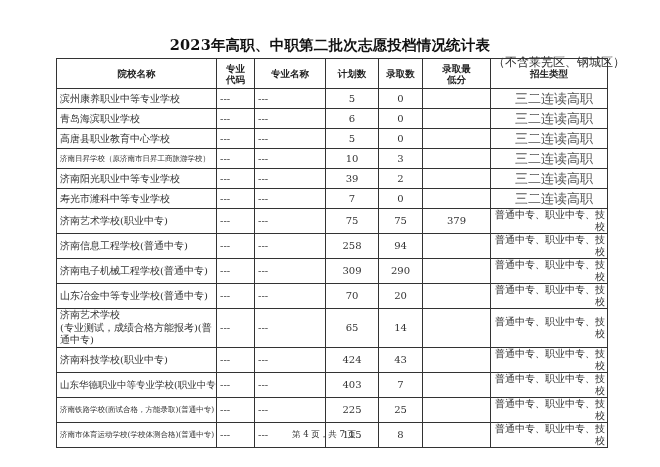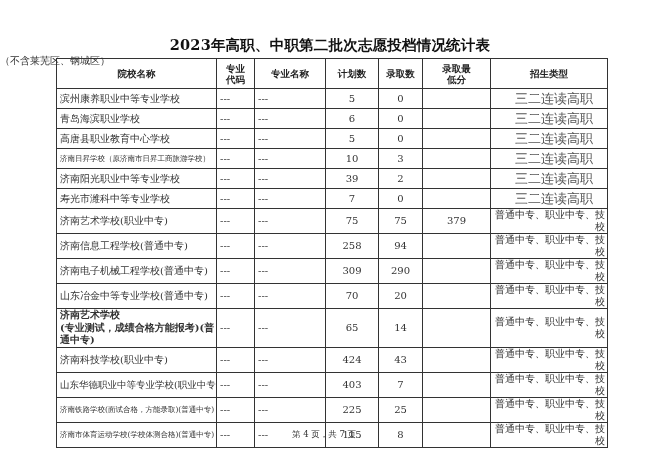--- a/index.html
+++ b/index.html
@@ -1,30 +1,30 @@
 <!DOCTYPE html>
 <html><head>
 <meta charset="utf-8">
 <style>
   html, body { margin:0; padding:0; background:#ffffff; }
   body { width:660px; height:467px; position:relative; overflow:hidden;
          font-family:"DejaVu Serif", "Liberation Serif", serif; color:#222; }
   .title { position:absolute; left:0; top:36px; width:660px; text-align:center;
            font-size:14.5px; font-weight:bold; letter-spacing:0.2px; color:#111; }
-  .subtitle { position:absolute; left:0; top:54px; width:625px; text-align:left;
-              font-size:10px; color:#333; }
+  .subtitle { position:absolute; left:0; top:54px; width:625px; text-align:right;
+              font-size:12px; color:#333; }
   table.main { position:absolute; left:56px; top:58px; border-collapse:collapse;
                table-layout:fixed; width:551px; }
   table.main td, table.main th { border:1px solid #333; padding:0; overflow:hidden; }
   table.main th { font-size:9.5px; font-weight:bold; text-align:center; height:29px;
                   line-height:11px; color:#222; }
   table.main td { font-size:10px; height:19px; line-height:12px; color:#333; }
   td.name { text-align:left; padding-left:3px !important; white-space:nowrap; }
   td.name.small { font-size:7.5px; }
-  td.name.wrap { white-space:normal; line-height:12.5px; height:36px;font-weight:bold; }
+  td.name.wrap { white-space:normal; line-height:12.5px; height:36px; }
   td.dash { text-align:left; padding-left:3px !important; color:#555; font-size:9px; }
   td.num { text-align:center; }
   td.type { text-align:center; font-size:10px; }
   td.type.right { text-align:right; padding-right:2px !important;margin-top:37px; }
   td.type.light { color:#555; font-size:13px; text-align:right; padding-right:14px !important; }
   .footer { position:absolute; left:0; top:429px; width:648px; text-align:center;
             font-size:8.5px; color:#333; }
 </style>
 </head>
 <body>

